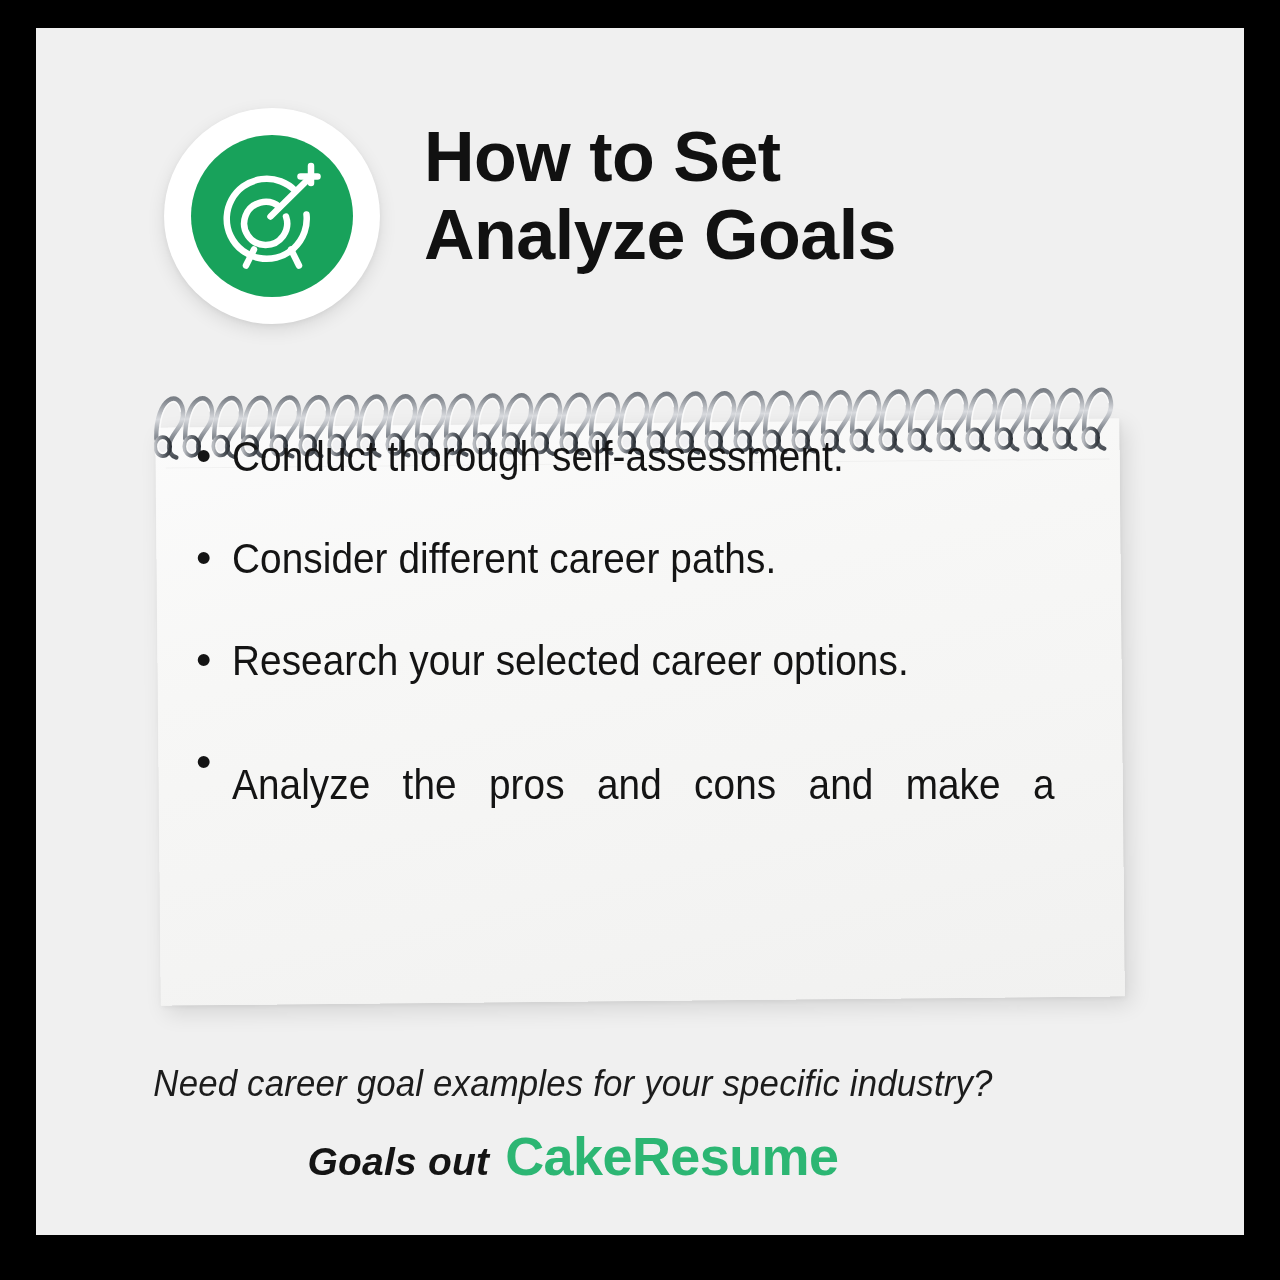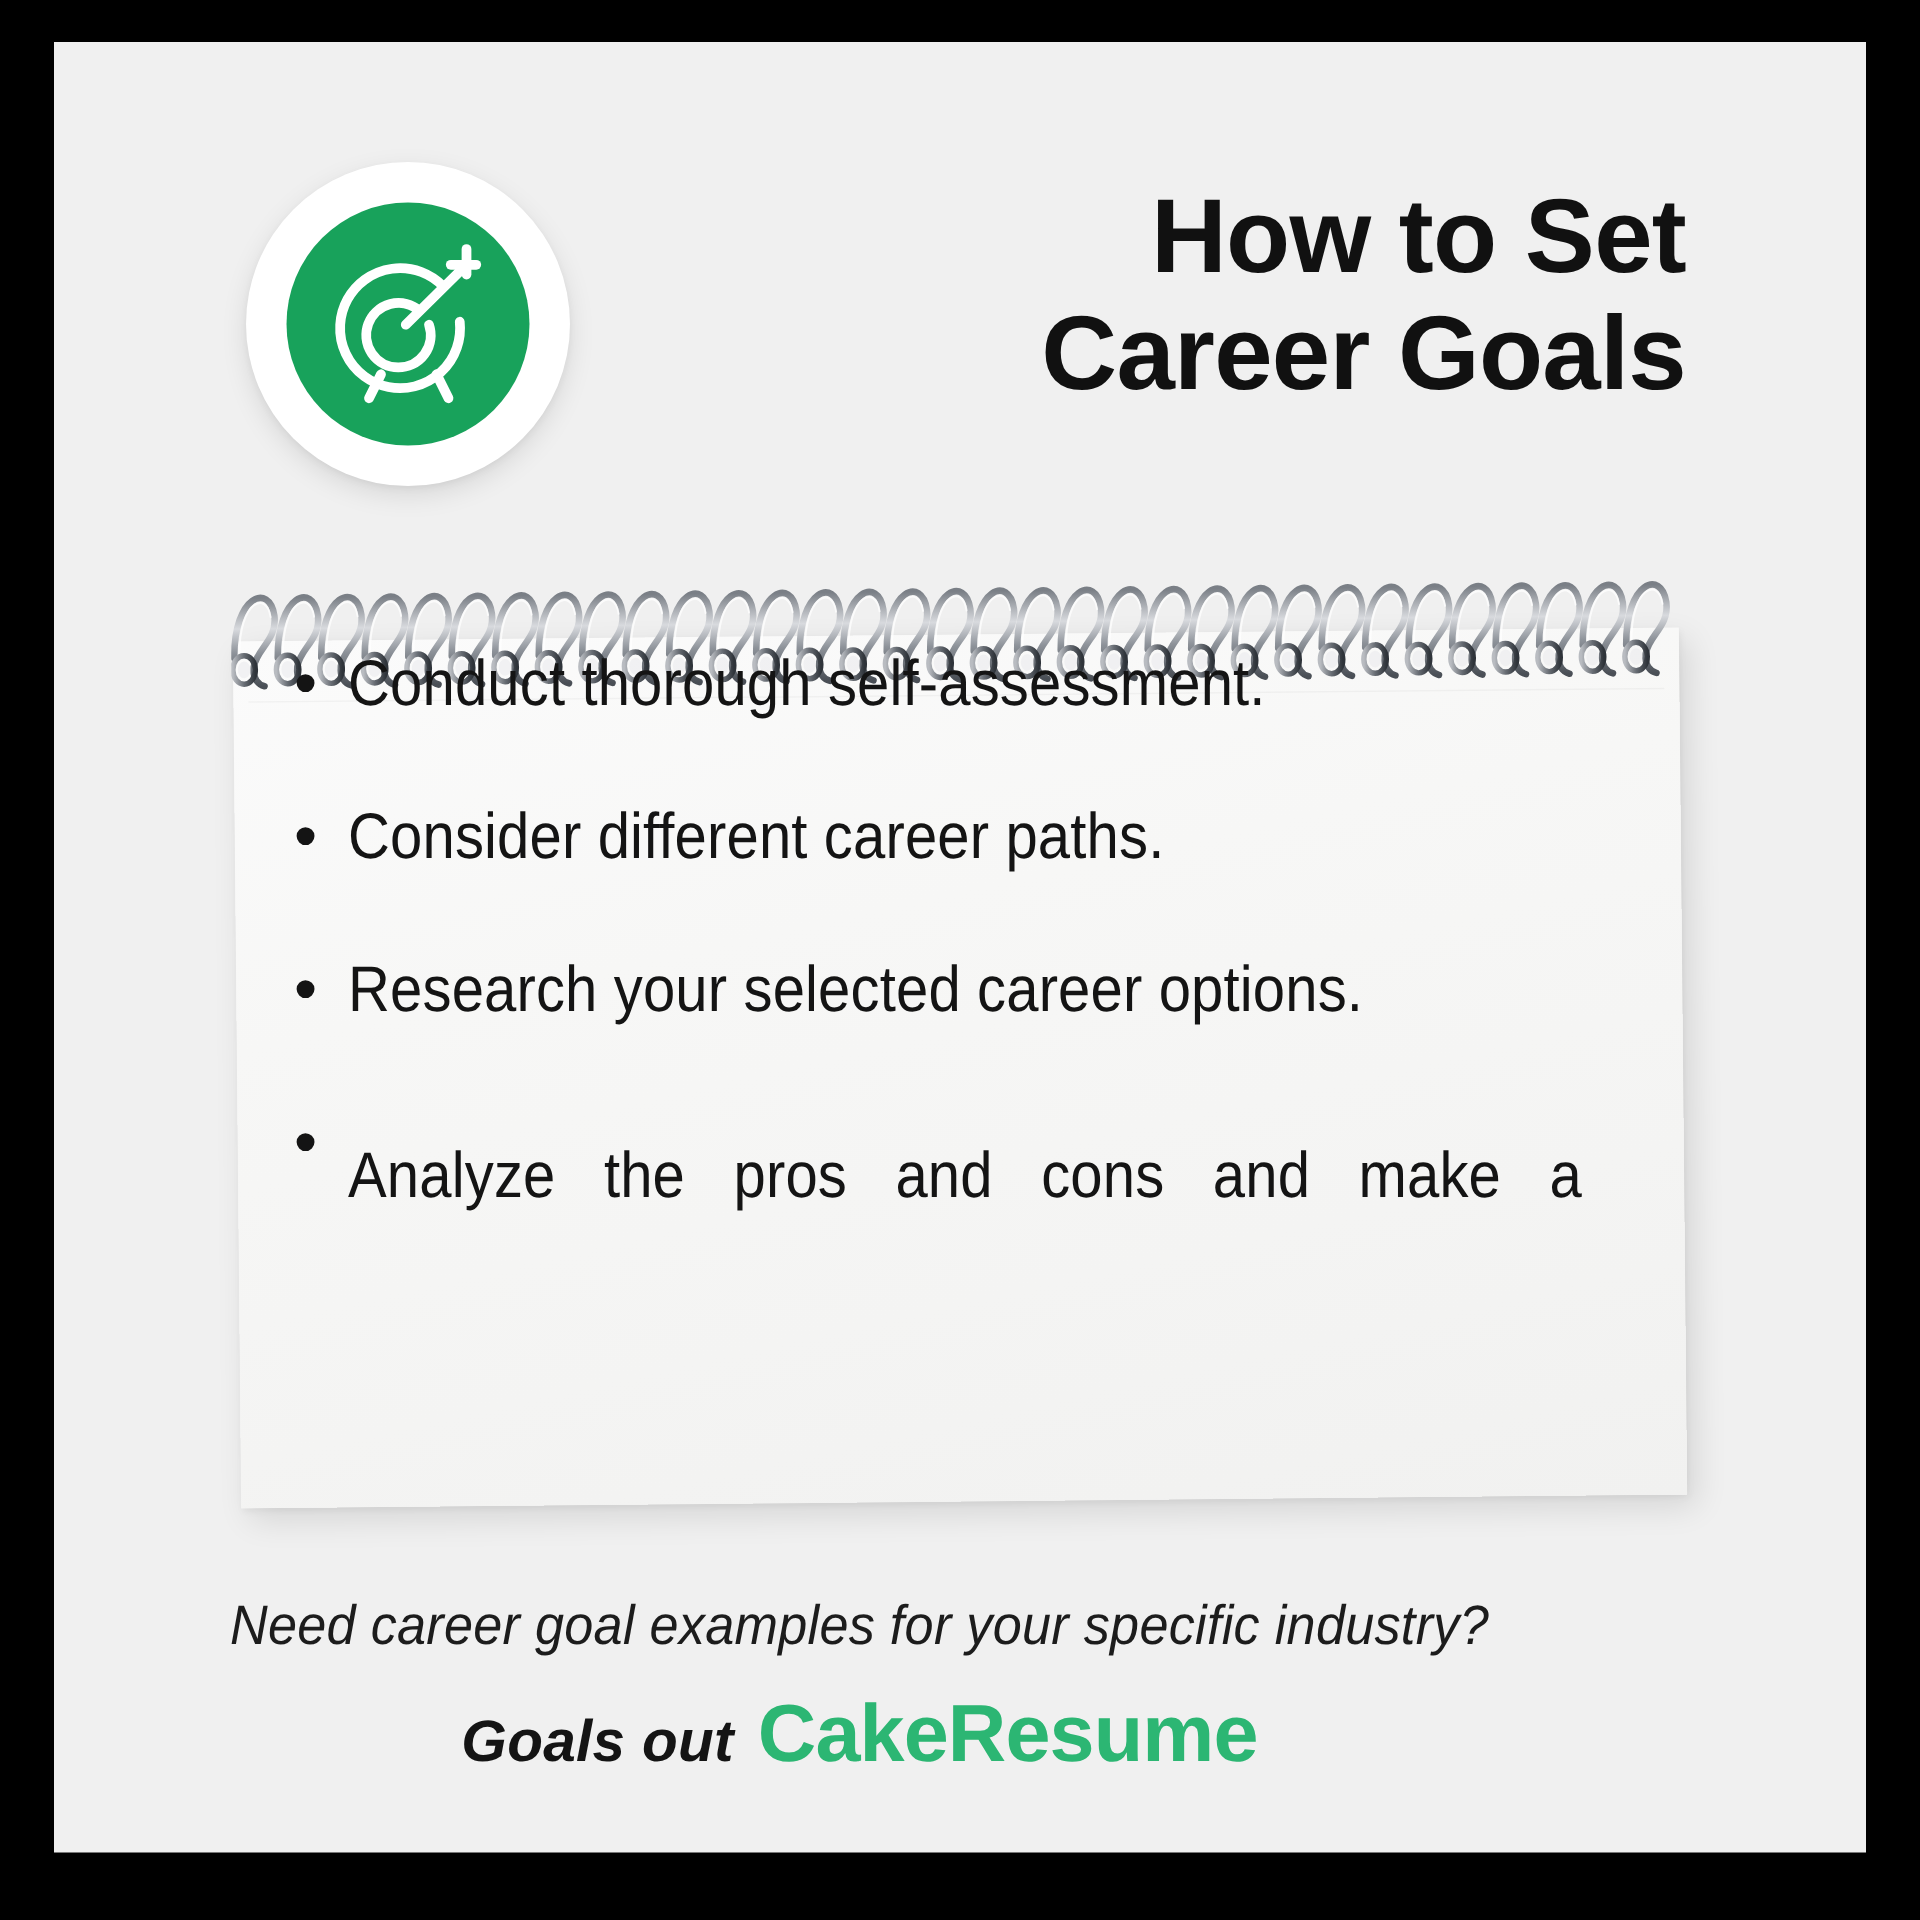--- a/index.html
+++ b/index.html
@@ -55,21 +55,20 @@
     justify-content: center;
   }
 
   .icon-disc svg { display: block; }
 
   .title-block {
     position: absolute;
     left: 388px;
     top: 18px;
     width: 700px;
-    text-align: right;
   }
 
   .title-line {
     font-family: "Liberation Sans", sans-serif;
     font-weight: 700;
     font-size: 70px;
     line-height: 1.12;
     letter-spacing: -0.5px;
     color: #111111;
   }
@@ -223,21 +222,21 @@
 
             <path d="M41.0 92.5 L33.0 108.5"></path>
             <path d="M78.0 92.5 L86.0 108.5"></path>
           </g>
         </svg>
       </div>
     </div>
 
     <div class="title-block">
       <div class="title-line">How to Set</div>
-      <div class="title-line">Career Goals</div>
+      <div class="title-line">Analyze Goals</div>
     </div>
   </div>
 
   <div class="notepad-wrap">
 
     <div class="notepad"></div>
 
     <div class="spiral">
       <svg width="980" height="100" viewBox="0 0 980 100" aria-hidden="true">
         <defs>

